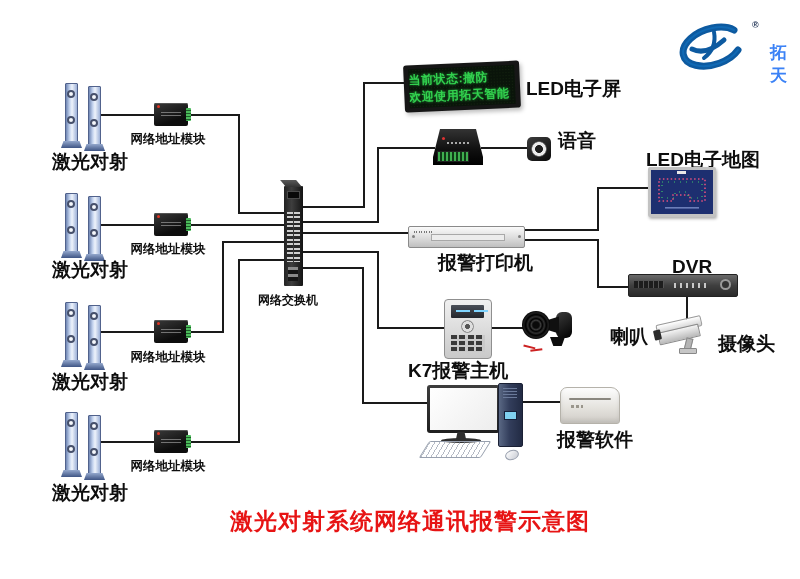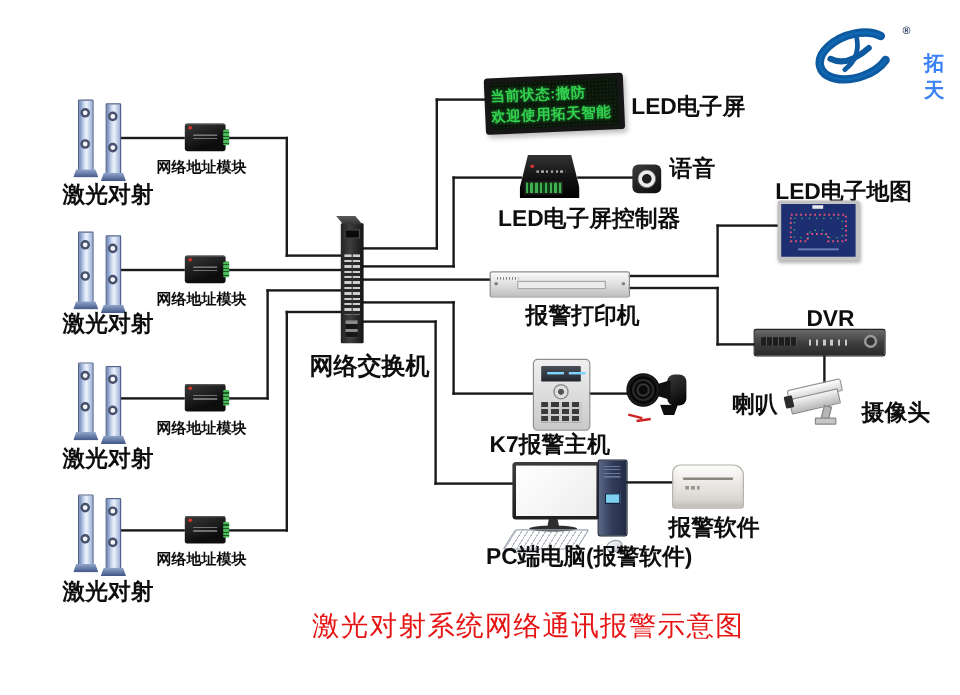--- a/index.html
+++ b/index.html
@@ -146,21 +146,21 @@
         border-radius:7px 9px 3px 3px;background:linear-gradient(180deg,#fdfdfd,#e3e1dc 60%,#cfccc6);
         box-shadow:inset 0 -3px 4px rgba(0,0,0,.08);}
   .printer::before{content:"";position:absolute;left:8px;top:10px;width:42px;height:2px;background:#8a877f;
         border-radius:1px;}
   .printer::after{content:"";position:absolute;left:10px;top:17px;width:12px;height:3px;
         background:repeating-linear-gradient(90deg,#9a968c 0 3px,transparent 3px 5px);}
   
   .logo-text{position:absolute;left:770px;top:41px;font-weight:700;font-size:17px;color:#3b82f6;}
   .logo-reg{position:absolute;left:752px;top:20px;font-size:9px;color:#1c2f52;font-weight:700;}
   
-  .title{position:absolute;left:200px;top:506px;width:420px;text-align:right;font-weight:400;
+  .title{position:absolute;left:200px;top:506px;width:420px;text-align:center;font-weight:700;
         font-size:23px;letter-spacing:1px;color:#e71414;}
 </style>
 </head>
 <body>
 
 <div class="stage">
 
   <div class="ln h" style="left:100px;top:114px;width:54px"></div>
   <div class="ln h" style="left:188px;top:114px;width:52px"></div>
   <div class="ln v" style="left:238px;top:114px;height:100px"></div>
@@ -286,34 +286,33 @@
     </div>
   <div class="lbl small center" style="left:124px;top:458px;width:88px">网络地址模块</div>
 
   <div class="switch">
     <i class="sw-cap"></i>
       <i class="sw-win"></i>
     <i class="sw-ports"></i>
       <i class="sw-ports c2"></i>
     <i class="sw-btm"></i>
   </div>
-  <div class="lbl" style="left:258px;top:292px;font-size:20px">网络交换机</div>
+  <div class="lbl" style="left:258px;top:292px;font-size:12px">网络交换机</div>
 
   <div class="ledscr">
     <div class="ledtxt">
       <span>当前状态:撤防</span>
       <span>欢迎使用拓天智能</span>
     </div>
   </div>
   <div class="lbl" style="left:526px;top:76px">LED电子屏</div>
 
   <div class="ctrl">
       <i class="ctrl-term"></i>
     </div>
-  <div class="lbl" style="left:415px;top:169px">LED电子屏控制器</div>
 
   <div class="voicebox"></div>
   <div class="lbl" style="left:558px;top:128px">语音</div>
 
   <div class="linkage">
     <i class="screw" style="left:3px;top:8px"></i>
       <i class="screw" style="right:3px;top:8px"></i>
   </div>
   <div class="lbl" style="left:438px;top:250px">报警打印机</div>
 
@@ -359,20 +358,19 @@
   <div class="lbl" style="left:610px;top:324px">喇叭</div>
 
   <div class="mon">
       <div class="mon-scr"></div>
     </div>
   <div class="mon-neck"></div>
   <div class="mon-base"></div>
   <div class="tower"></div>
   <div class="kbd"></div>
   <div class="mouse"></div>
-  <div class="lbl" style="left:405px;top:451px">PC端电脑(报警软件)</div>
 
   <div class="printer"></div>
   <div class="lbl" style="left:557px;top:427px">报警软件</div>
 
   <div class="title">激光对射系统网络通讯报警示意图</div>
 
 </div>
 
 </body></html>

